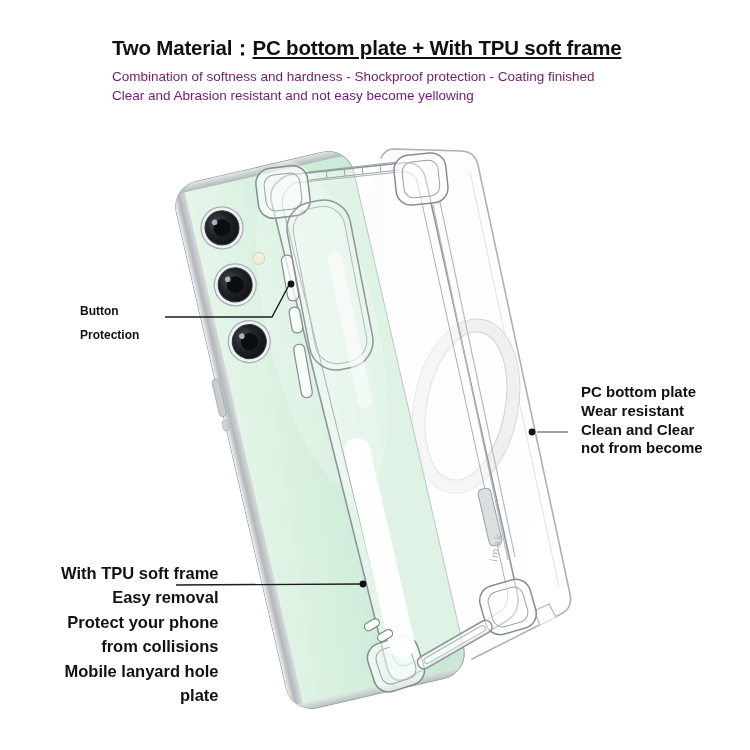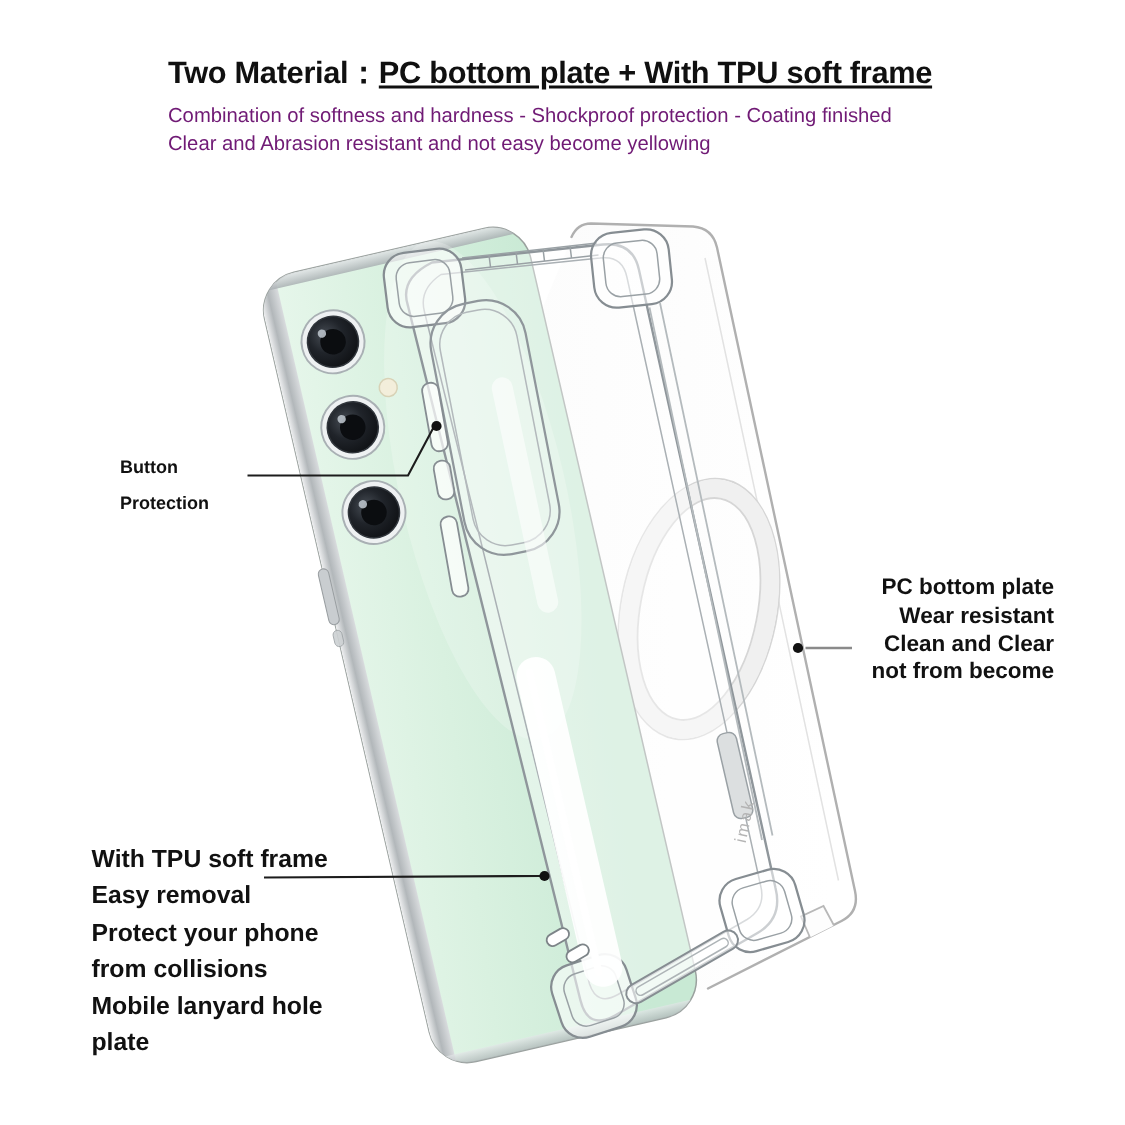--- a/index.html
+++ b/index.html
@@ -6,22 +6,22 @@
   .stage{position:relative;width:750px;height:750px;background:#ffffff;overflow:hidden;
          font-family:"Liberation Sans","DejaVu Sans",sans-serif;}
   .stage svg{position:absolute;left:0;top:0;}
   .header{position:absolute;left:112px;top:34px;color:#141414;}
   .title{font-size:20.5px;font-weight:bold;letter-spacing:-0.2px;color:#101010;white-space:nowrap;}
   .title .title-main{margin-left:0;text-decoration:underline;}
   .subtitle{font-size:13.5px;color:#701a75;line-height:18.5px;white-space:nowrap;}
   .subtitle.first{margin-top:6px;}
   .callout{position:absolute;color:#111;font-weight:bold;}
   .callout-button{left:80px;top:300px;font-size:12px;line-height:23.5px;}
-  .callout-pc{left:581px;top:383px;font-size:15px;line-height:18.8px;text-align:right;}
-  .callout-tpu{left:61px;top:561px;font-size:16.5px;line-height:24.4px;}
+  .callout-pc{left:581px;top:383px;font-size:15px;line-height:18.8px;}
+  .callout-tpu{left:61px;top:561px;font-size:16.5px;line-height:24.4px;text-align:right;}
 </style>
 </head>
 <body>
 
 <div class="stage">
 
   <svg width="750" height="750" viewBox="0 0 750 750" aria-hidden="true">
     <defs>
       <linearGradient id="mint" x1="0" y1="0" x2="1" y2="0.25">
         <stop offset="0" stop-color="#e8f7ec"></stop>

